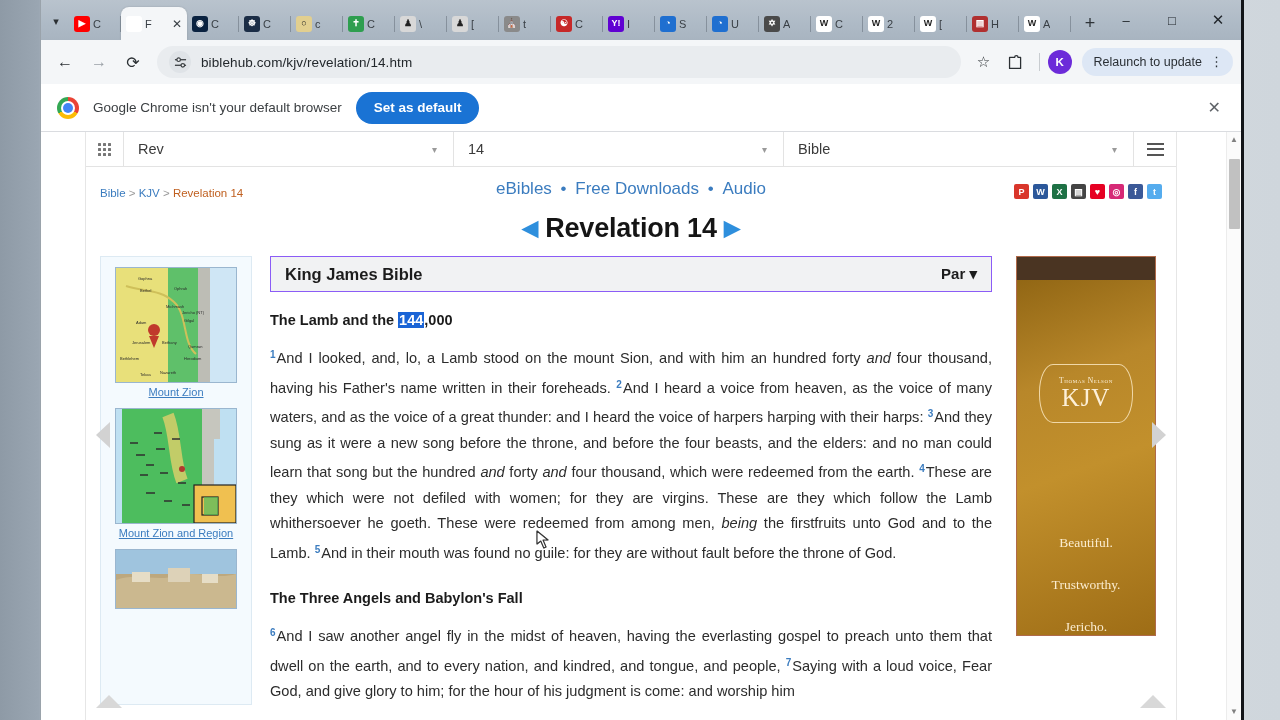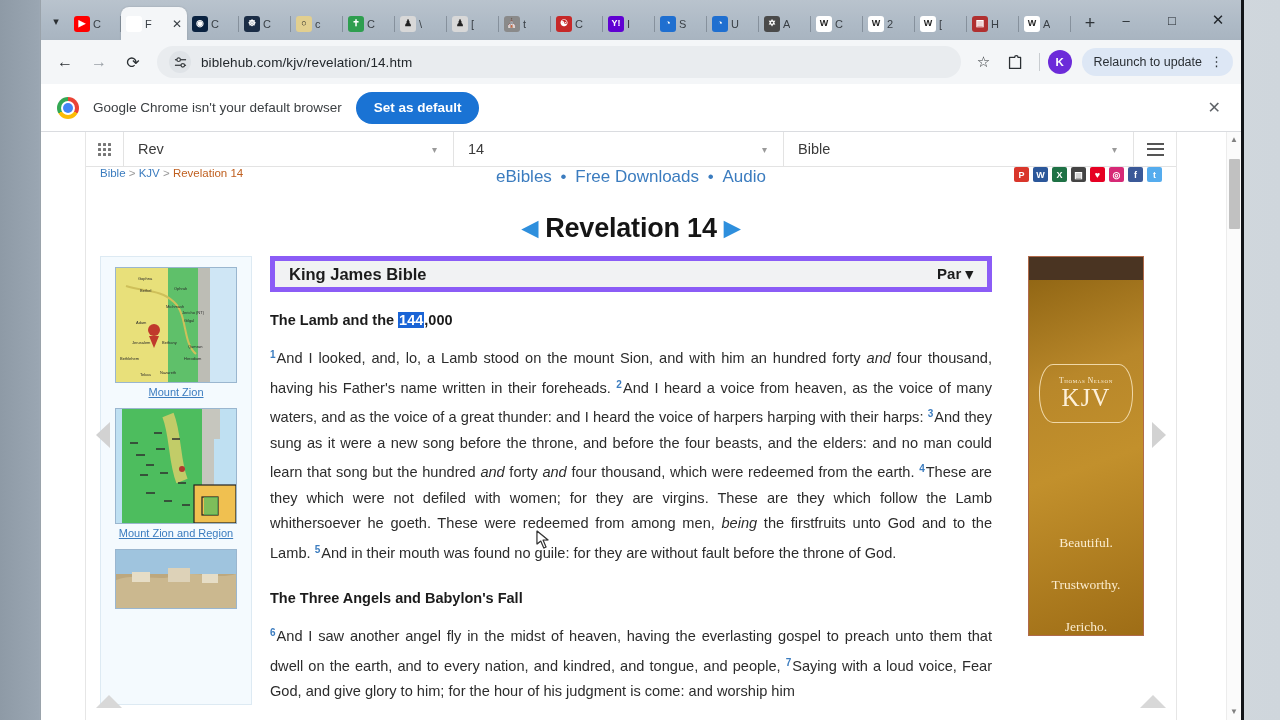--- a/index.html
+++ b/index.html
@@ -178,21 +178,21 @@
   .hb { width:17px;height:13px;display:flex;flex-direction:column;justify-content:space-between;}
   .hb i{display:block;height:2px;background:#555;width:100%;}
 
   .bh-links {
     height: 32px; display:flex; align-items:center; justify-content:center;
     gap: 0px; border-bottom:1px solid #e8e8e8; background:#fff;
   }
   .bh-link { font-size:12.5px;font-weight:700;color:#2f6fa8; padding: 0 17px; letter-spacing:.2px;}
 
   .bh-meta {
-    height: 32px; display:flex;align-items:flex-start; padding: 0 14px;
+    height: 32px; display:flex;align-items:flex-end; padding: 0 14px;
     font-size: 11.5px; position:relative;gap:17px;
   }
   .crumb a { color:#3b7cbf; text-decoration:none; }
   .crumb .sep { color:#999; }
   .crumb .cur { color:#c06020; }
   .meta-center { position:absolute; left:0; right:0; text-align:center; font-size:17px; }
   .meta-center a { color:#3b7cbf; text-decoration:none; margin:0 4px; }
   .meta-center .dot { color:#3b7cbf; }
   .share { margin-left:auto; display:flex; gap:4px; align-items:center; z-index:2;}
   .sh { width:15px;height:15px;border-radius:2px;display:flex;align-items:center;justify-content:center;
@@ -205,32 +205,32 @@
   .chapter-title .nav { color:#2e8fdd; font-size:21px; vertical-align:2px;}
 
   
   .cols { display:flex; padding: 0 14px; gap: 18px; }
   .col-left { flex: 0 0 152px; background:#f4fafe; border:1px solid #ddeaf3; padding: 10px 0; }
   .map-box { width:122px; margin: 0 auto 8px; }
   .map-img { width:122px; height:116px; border:1px solid #9ab6cf; position:relative; overflow:hidden; }
   .map-cap { text-align:center; font-size:11px; color:#3b7cbf; text-decoration:underline; margin-top:3px; line-height:1.25;}
   .col-main { flex: 1; }
   .kjv-bar {
-    background:#f1f2f3; border:5px solid #8b5cf6; height: 36px;
+    background:#f1f2f3; border:1px solid #8b5cf6; height: 36px;
     display:flex;align-items:center;justify-content:space-between;padding: 0 14px;
   }
   .kjv-bar .t { font-size:16.5px;font-weight:700;color:#1c1c1c;}
   .kjv-bar .par { font-size:15px;font-weight:700;color:#1c1c1c;}
   .sec-head { font-size:14.5px;font-weight:700;color:#1b1b1b;margin: 20px 0 14px;}
   .hl { background:#1a64d6; color:#fff; padding: 0 1px;}
   .verses { font-size:14.6px;color:#2c2c2c;line-height:25.5px;text-align:justify;}
   .vn { color:#3b7cbf; font-size:10px; vertical-align:5px; font-weight:700; margin-right:1px;}
   .col-right { flex: 0 0 152px; display:flex; justify-content:center; }
   .ad {
-    width:116px; height: 380px;
+    width:140px; height: 380px;
     background: linear-gradient(160deg,#8a6010 0%,#b8872a 32%,#c2902c 55%,#9e6d16 100%);
     border:1px solid #b06a4a; position:relative; overflow:hidden;
     display:flex;flex-direction:column;align-items:center;
     font-family:"Liberation Serif", serif;
   }
   .ad-top { width:100%; height:24px; background:#4a3422; }
   .ad-badge {
     margin-top: 84px; width: 94px; height: 62px; border: 1.5px solid #f0d8a8;
     border-radius: 14px / 28px;
     display:flex;flex-direction:column;align-items:center;justify-content:center; color:#fdf0d8;

